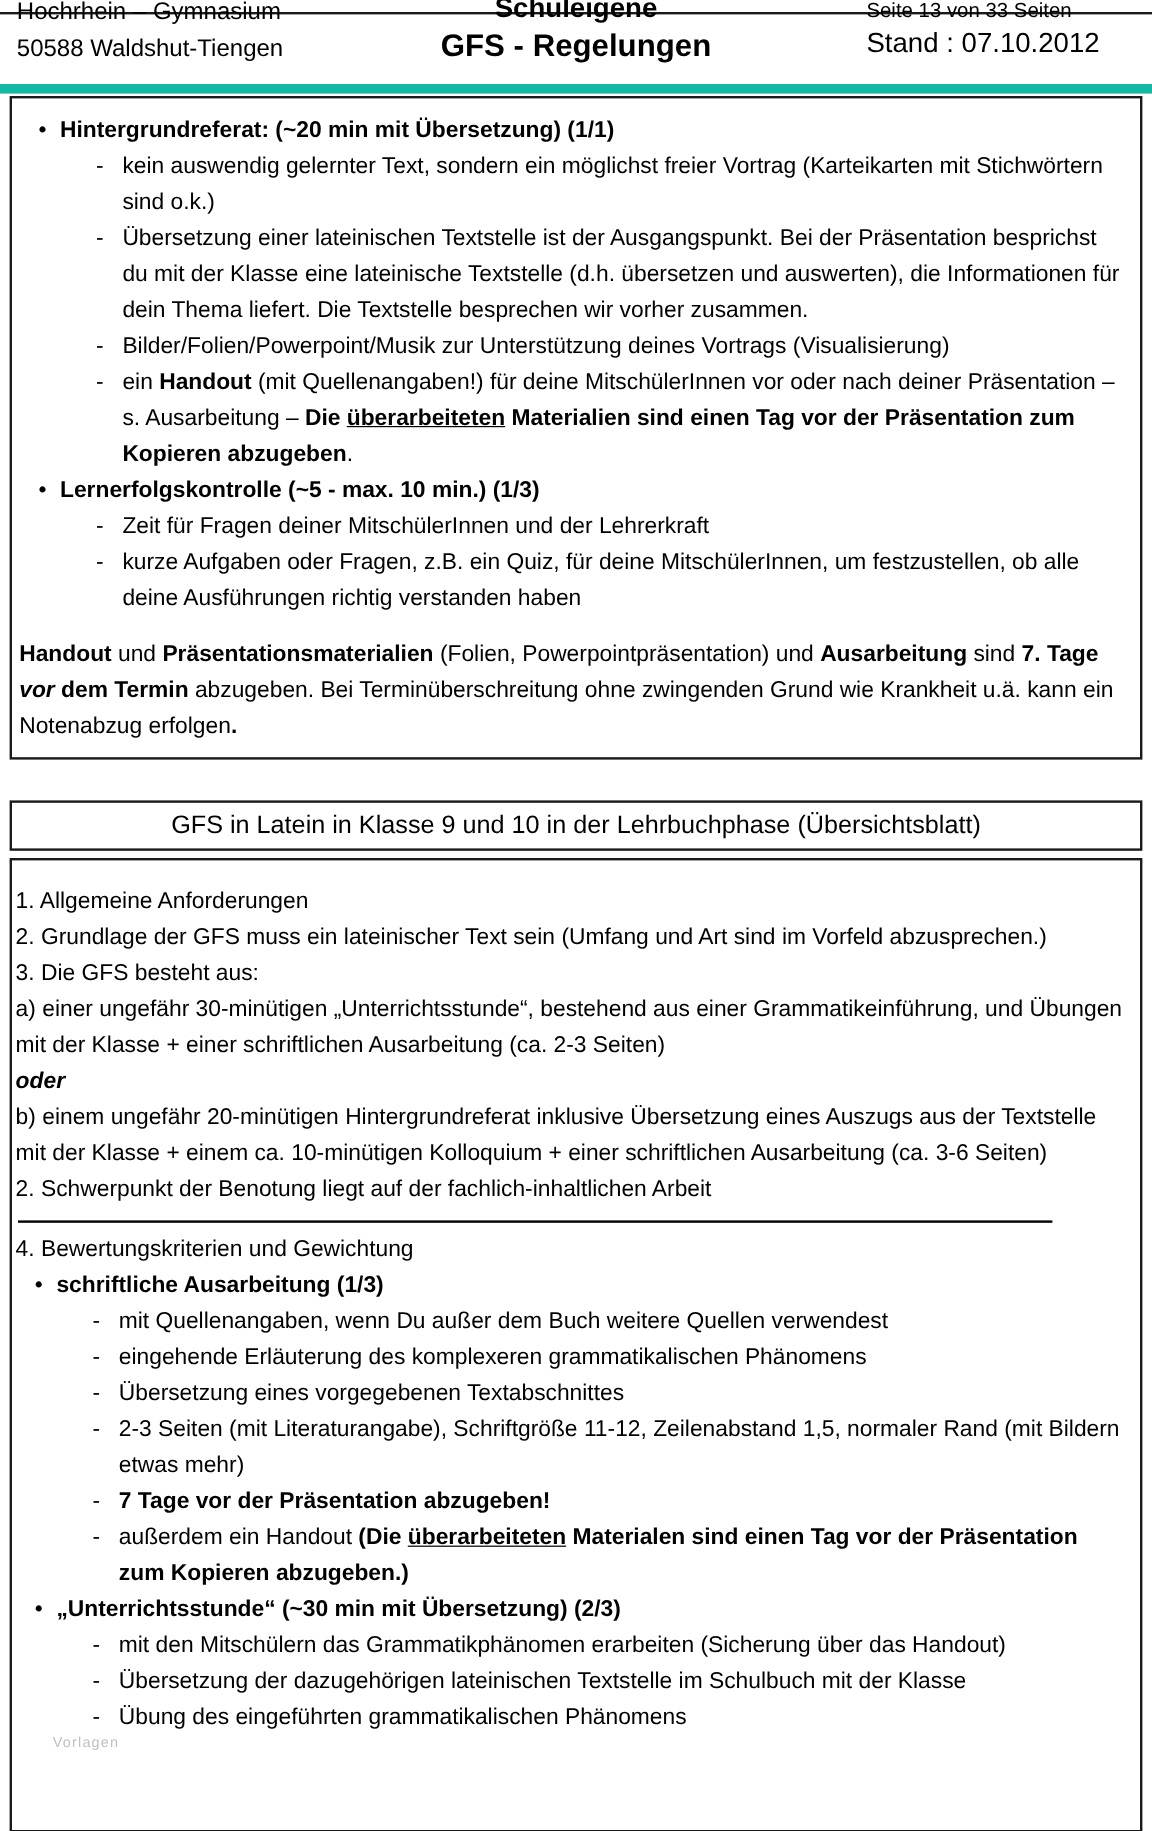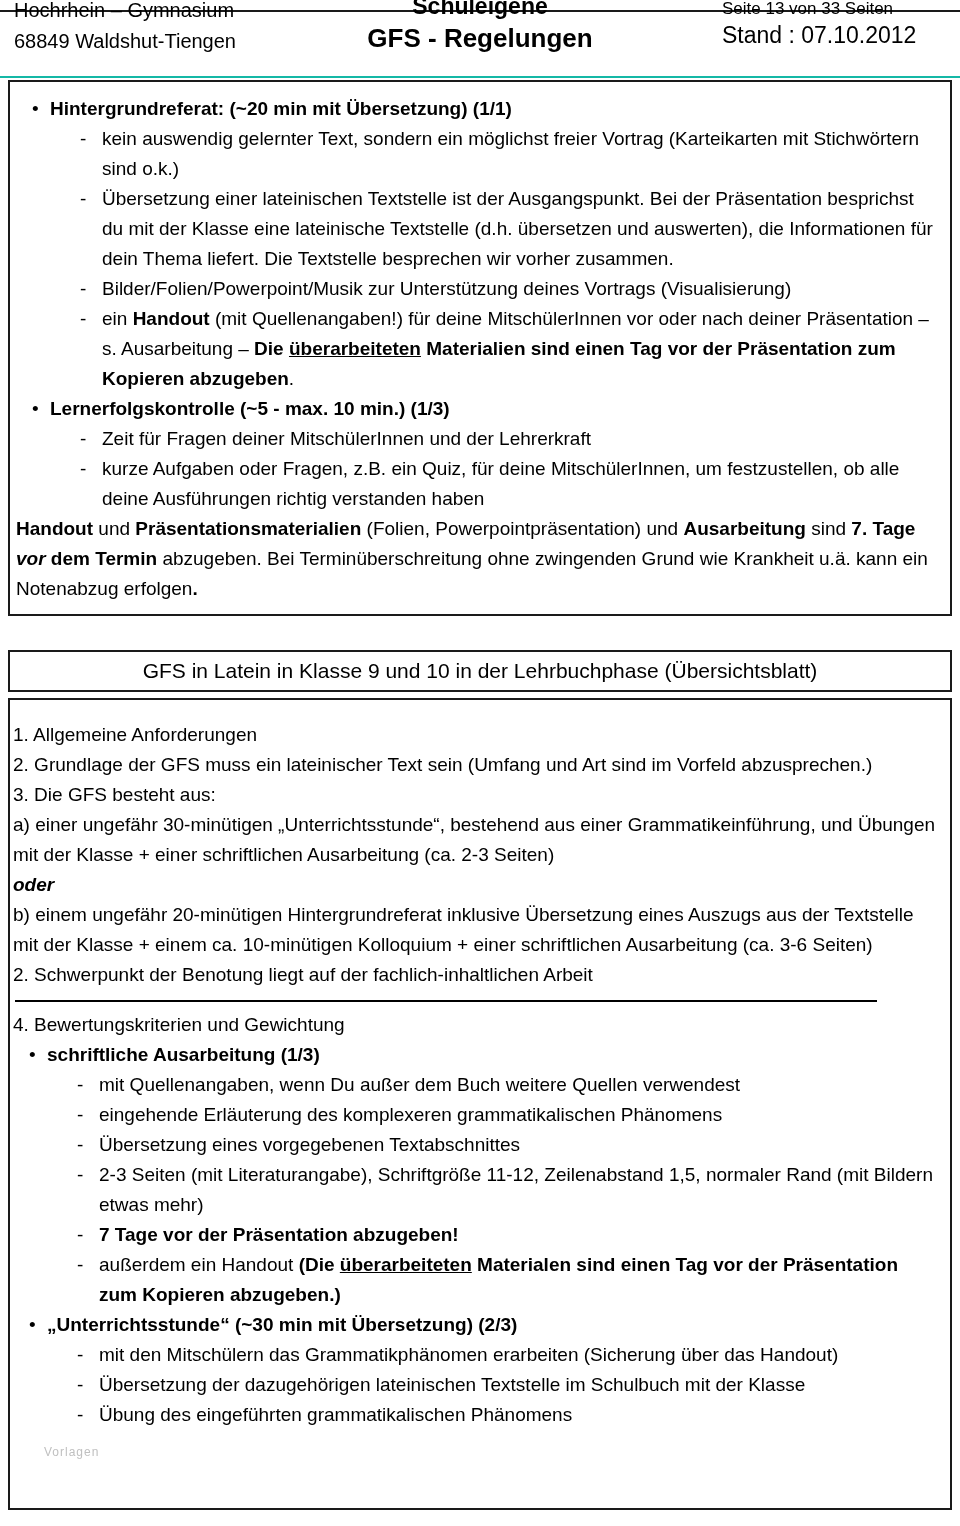--- a/index.html
+++ b/index.html
@@ -12,56 +12,56 @@
     line-height:30px;
     overflow:hidden;
     position:relative;
   }
   .b{font-weight:700;}
   .u{text-decoration:underline;text-align:center;}
   .i{font-style:italic;}
 
   .top-rule{position:absolute;top:10px;left:0;width:960px;border-top:2px solid #1a1a1a;}
 
-  .header{position:relative;height:78px;border-bottom:2px solid #14b8a6;}
+  .header{position:relative;height:78px;border-bottom:8px solid #14b8a6;}
   .h-left{position:absolute;left:14px;top:-5px;font-size:20px;line-height:31px;}
   .h-center{position:absolute;left:250px;width:460px;top:-7px;text-align:center;}
   .t1{font-weight:700;font-size:23px;line-height:27px;}
   .t2{font-weight:700;font-size:26px;line-height:36px;}
   .h-right{position:absolute;left:722px;top:-2px;font-size:17px;line-height:22px;}
   .h-right .stand{margin-top:4px;font-size:23px;}
 
   .box{border:2px solid #1a1a1a;margin:0 8px;background:#fff;}
   .s1{margin-top:2px;padding:12px 10px 10px 6px;}
 
   .bitem{display:flex;}
   .bitem .marker{flex:0 0 18px;margin-left:16px;}
   .ditem{display:flex;}
   .ditem .marker{flex:0 0 22px;margin-left:64px;}
   .txt{flex:1;}
 
-  .closing{}
+  .closing{margin-top:17px;}
 
   .s2{margin-top:34px;text-align:center;padding:4px 12px;}
   .s2 .stitle{font-size:21px;line-height:30px;}
 
   .s3{margin-top:6px;padding:20px 10px 20px 3px;min-height:812px;}
   .hrule{border-top:2px solid #000;width:862px;margin:10px 0 8px 2px;}
 
   .watermark{position:absolute;left:44px;top:1437px;font-size:12px;color:#c0c0c0;letter-spacing:1px;}
 </style>
 </head>
 <body>
 
 <div class="top-rule"></div>
 
 <div class="header">
   <div class="h-left">
     <div>Hochrhein – Gymnasium</div>
-    <div>68849 Waldshut-Tiengen</div>
+    <div>50588 Waldshut-Tiengen</div>
   </div>
   <div class="h-center">
     <div class="t1">Schuleigene</div>
     <div class="t2">GFS - Regelungen</div>
   </div>
   <div class="h-right">
     <div>Seite 13 von 33 Seiten</div>
     <div class="stand">Stand : 07.10.2012</div>
   </div>
 </div>

